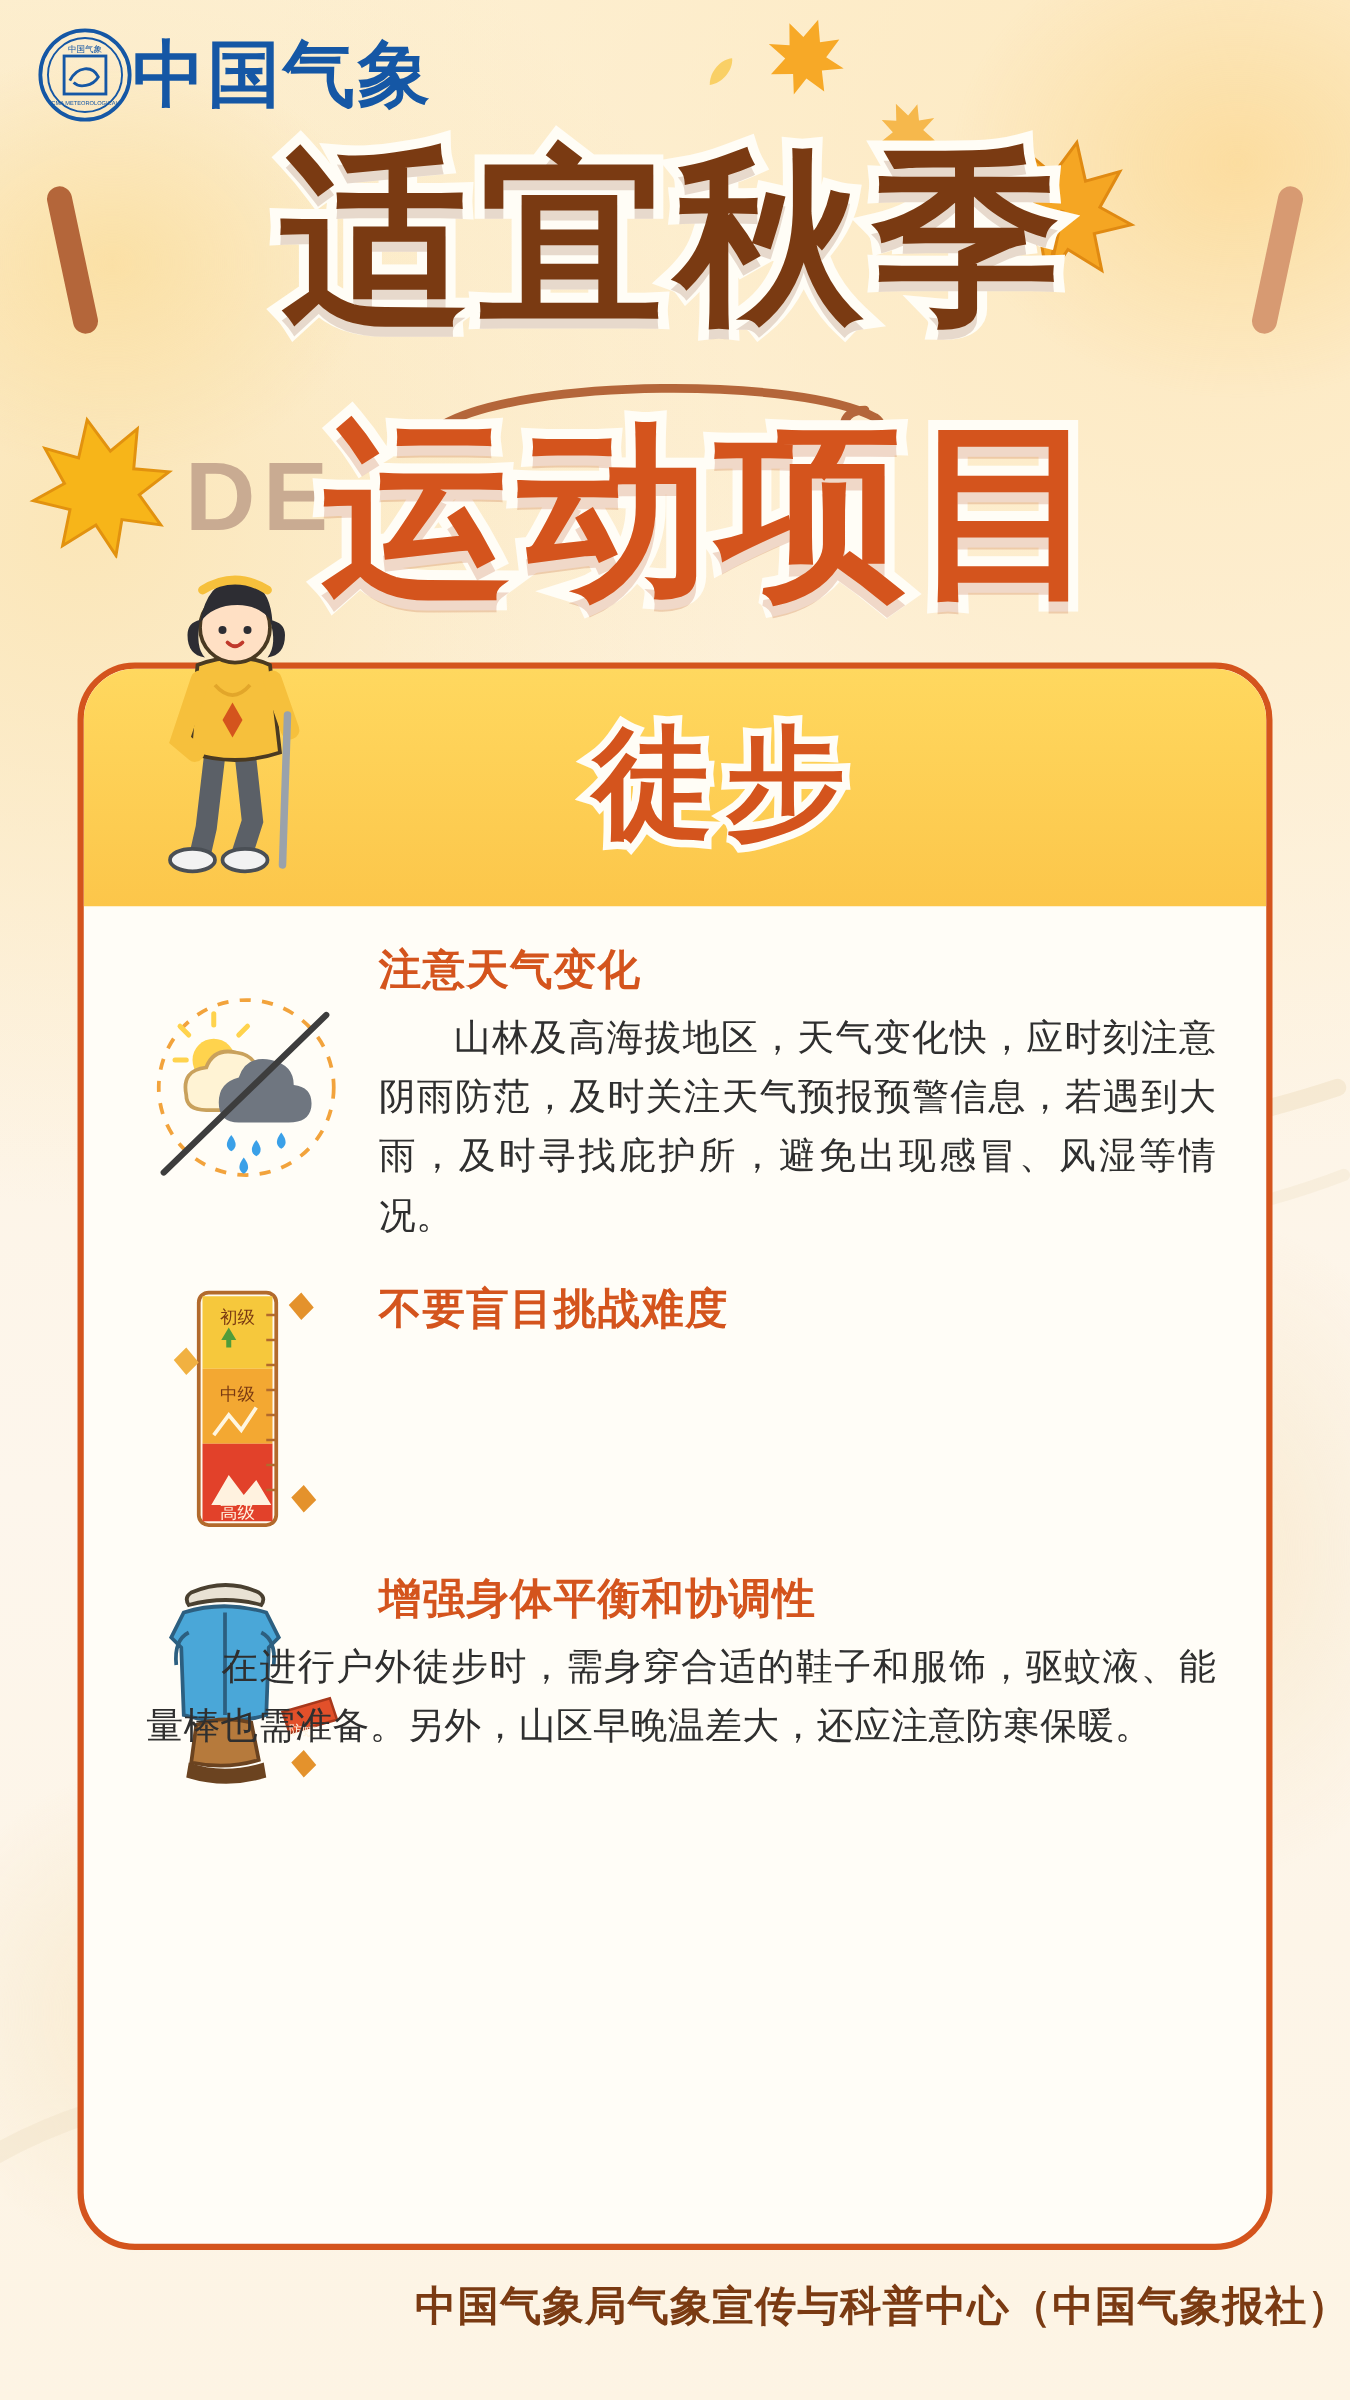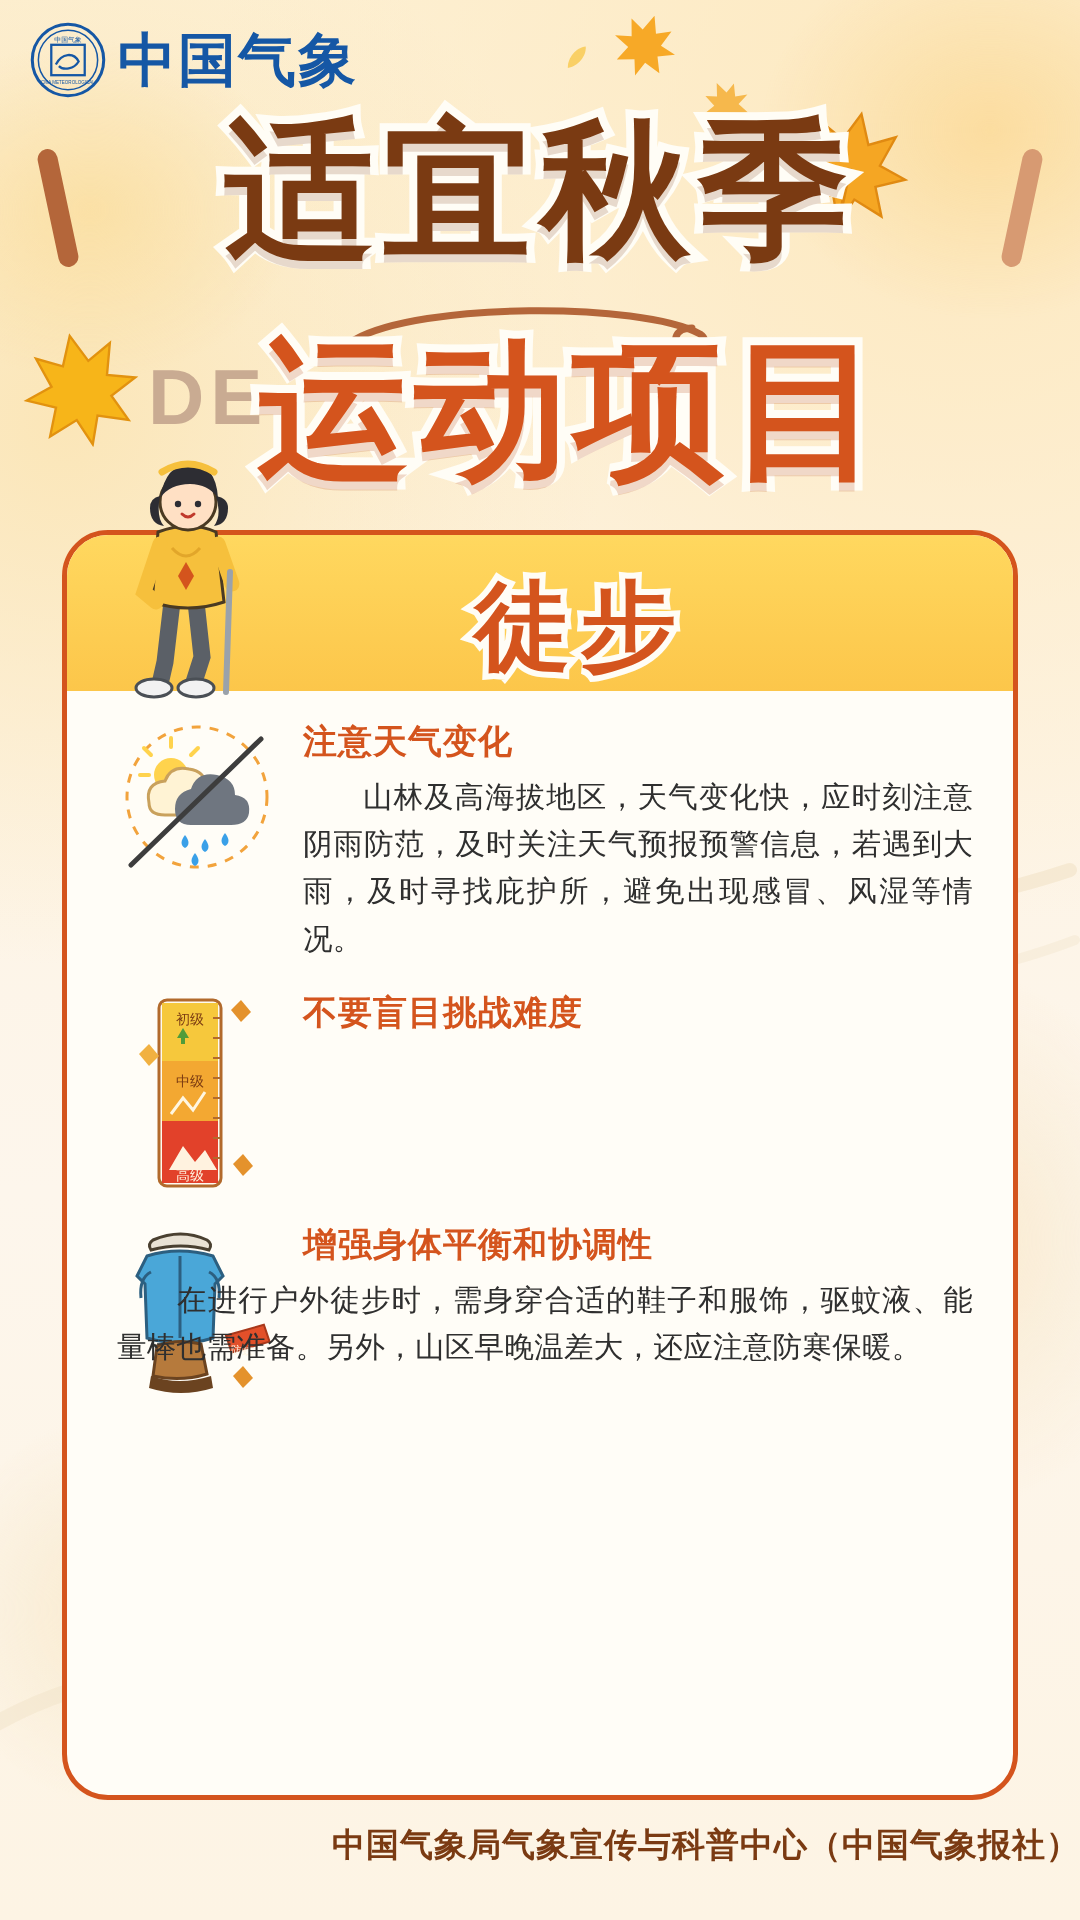--- a/index.html
+++ b/index.html
@@ -42,21 +42,21 @@
     opacity: .5;
   }
 
   
   .brand {
     position: absolute;
     left: 30px;
     top: 22px;
     display: flex;
     align-items: center;
-    gap: 12px;
+    gap: 0;
     z-index: 6;
   }
   .brand-seal {
     width: 76px;
     height: 76px;
     flex: 0 0 auto;
   }
   .brand-text {
     font-size: 58px;
     font-weight: bold;
@@ -157,21 +157,21 @@
     width: 956px;
     height: 1270px;
     border: 5px solid #d4541d;
     border-radius: 46px;
     background: #fffdf7;
     overflow: hidden;
     box-sizing: border-box;
     z-index: 4;
   }
   .card-head {
-    height: 156px;
+    height: 190px;
     background: linear-gradient(180deg, #ffd85f 0%, #fcc64a 100%);
     position: relative;
   }
   .card-head-title {
     position: absolute;
     left: 0; right: 0;
     top: 28px;
     text-align: center;
     font-size: 96px;
     font-weight: bold;
@@ -212,21 +212,21 @@
   .section {
     position: relative;
     display: flex;
     gap: 16px;
     margin-bottom: 26px;
   }
   .sec-icon {
     flex: 0 0 180px;
     width: 180px;
     display: flex;
-    align-items: flex-start;
+    align-items: center;
     justify-content: center;
     padding-top: 6px;
   }
   .sec-main { flex: 1 1 auto; }
   .sec-title {
     font-size: 34px;
     font-weight: bold;
     color: #d4541d;
     letter-spacing: 1px;
     margin: 2px 0 8px 0;

